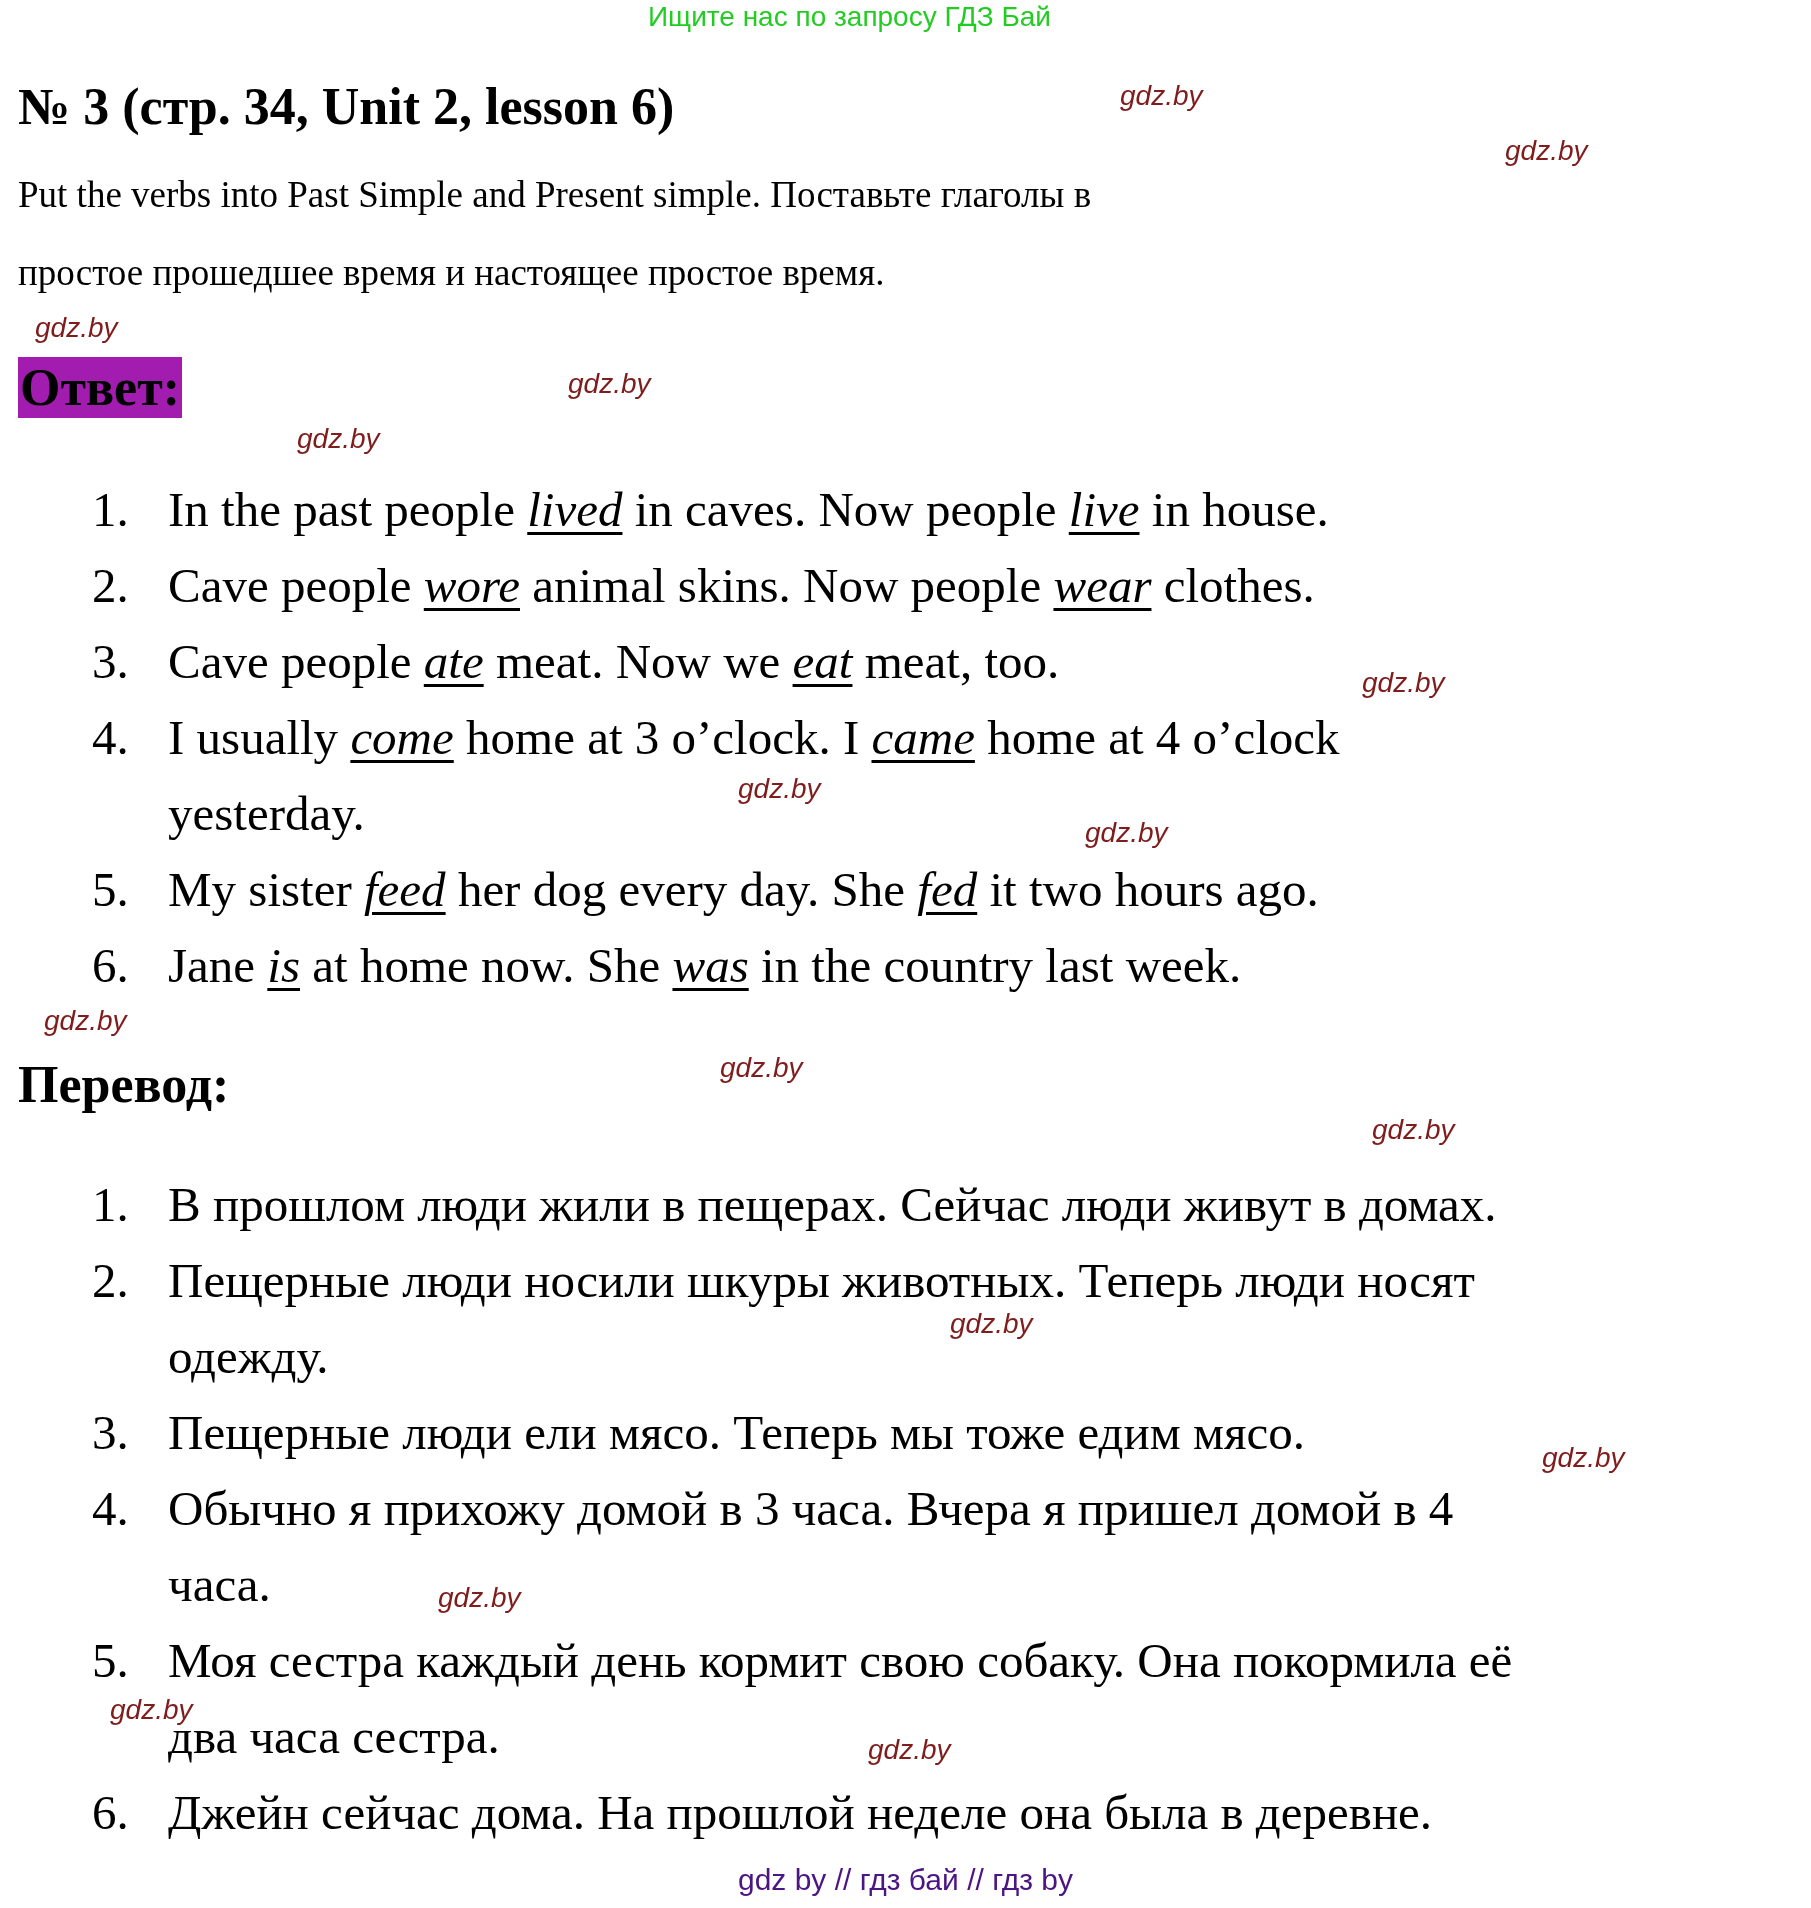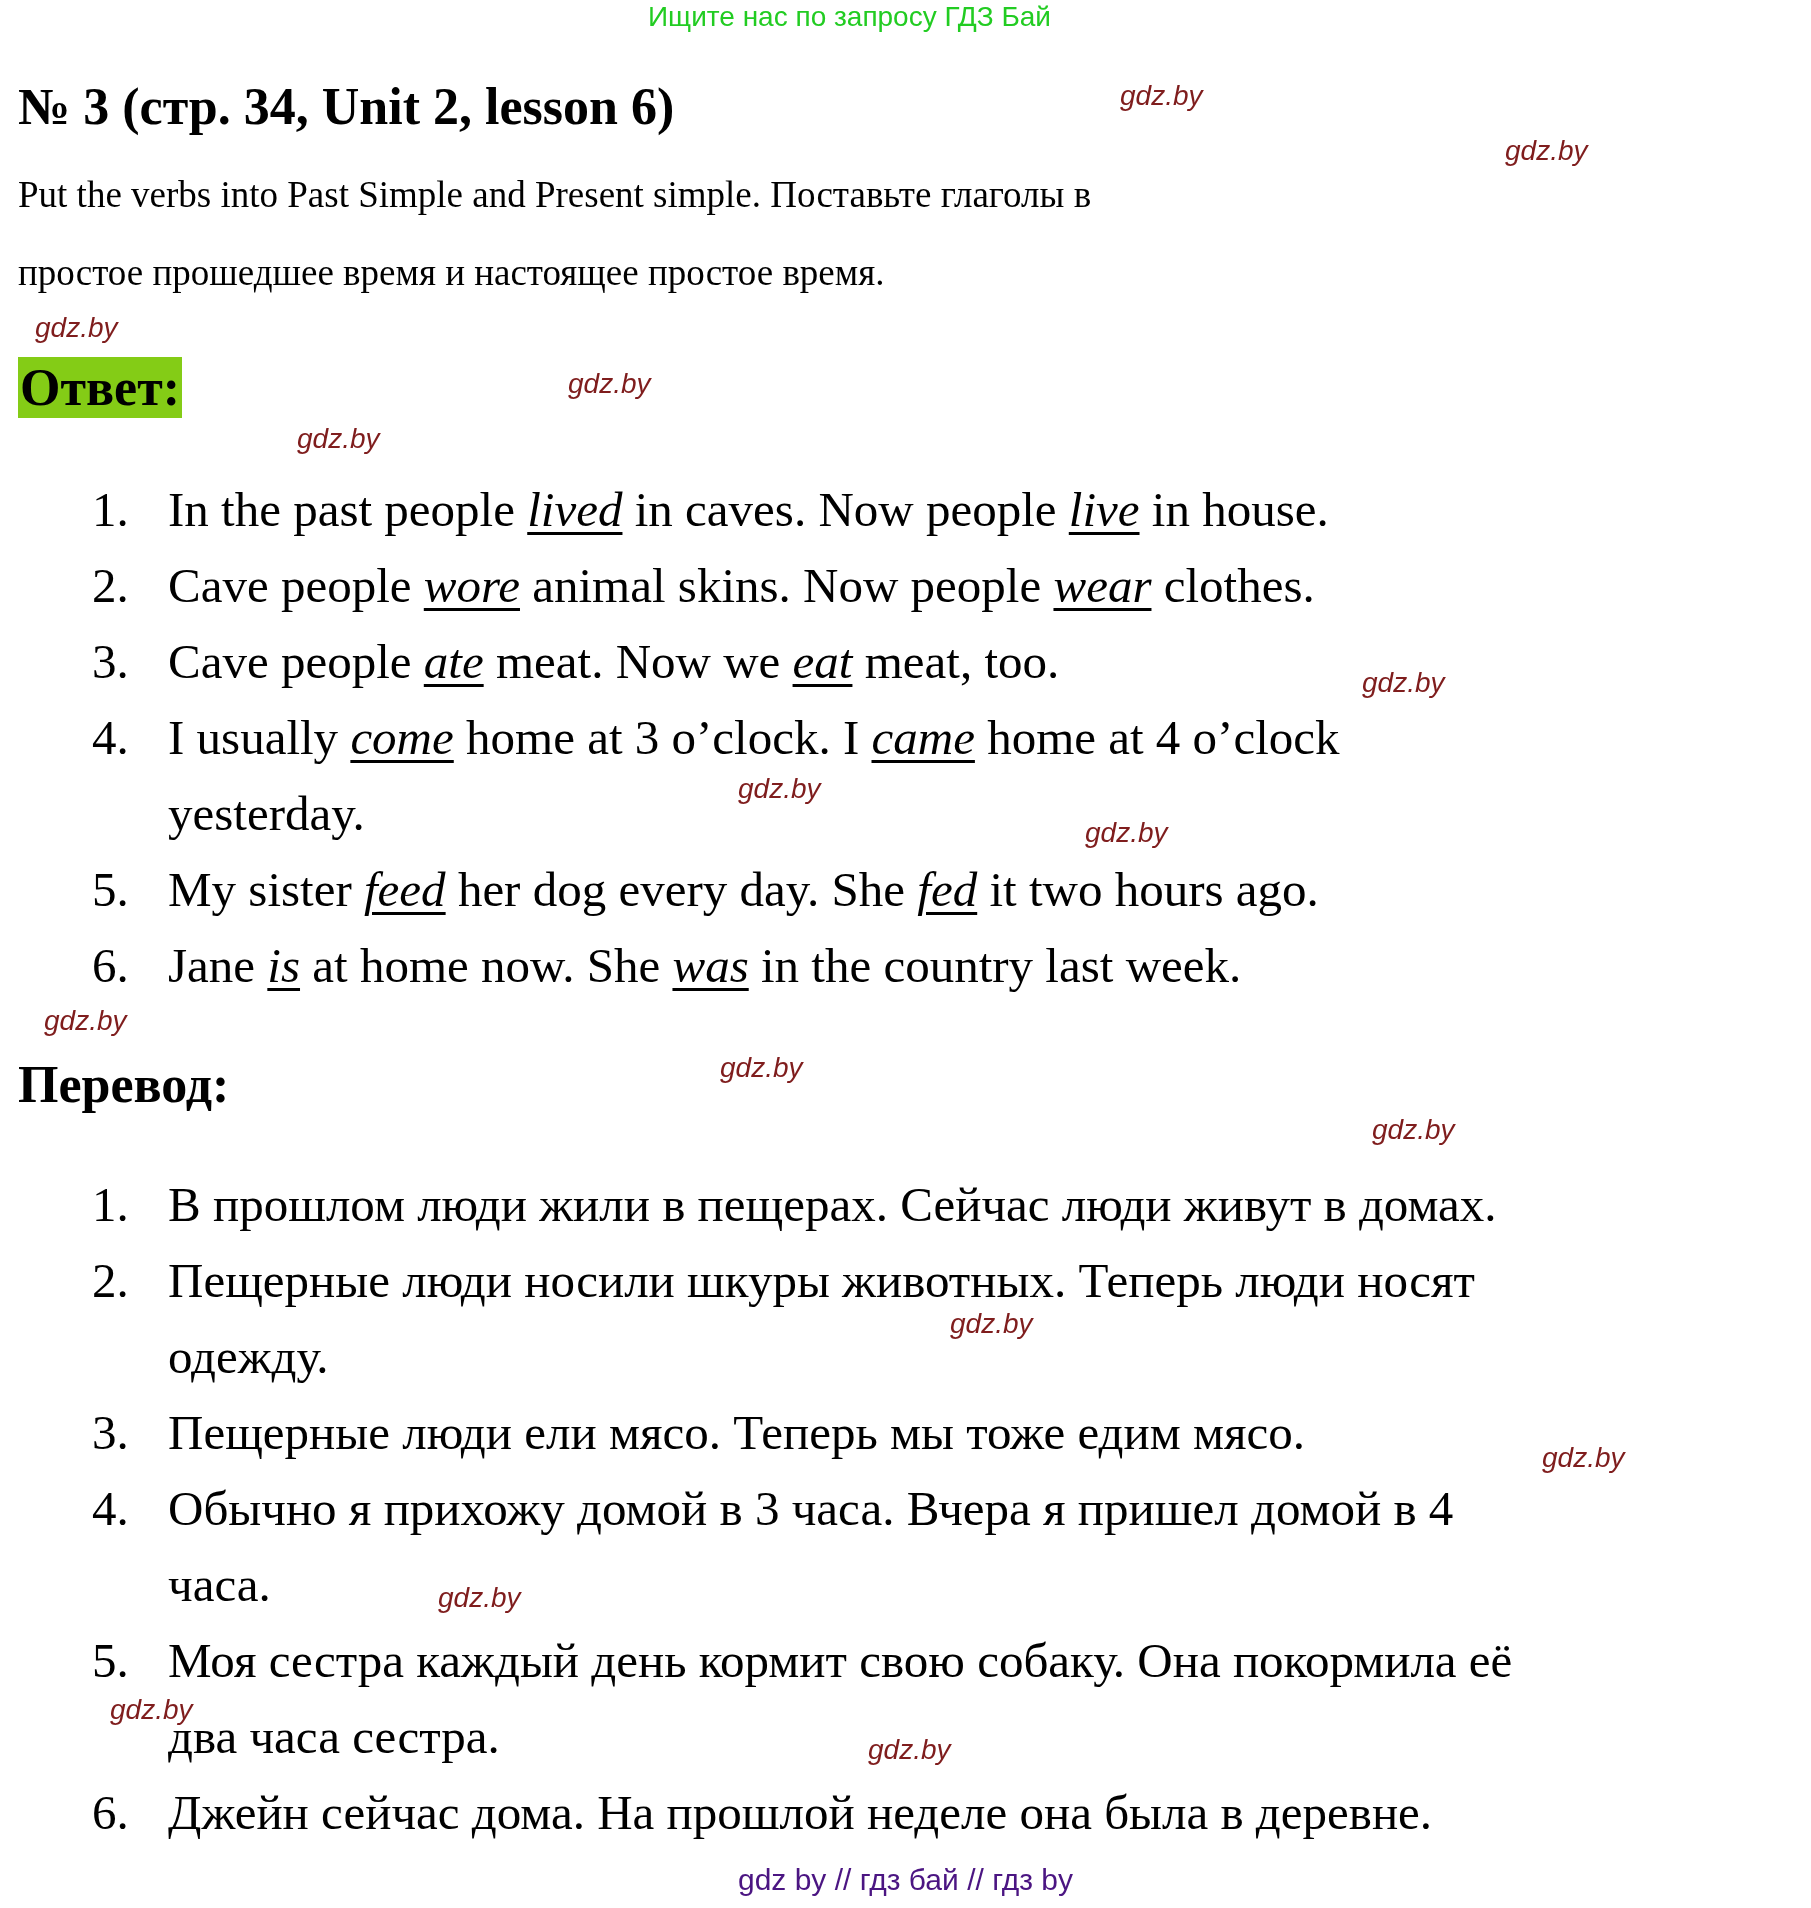--- a/index.html
+++ b/index.html
@@ -4,21 +4,21 @@
 <style>
   html, body { margin: 0; padding: 0; background: #ffffff; }
   body { width: 1811px; height: 1908px; position: relative; overflow: hidden;
          font-family: "Liberation Serif", serif; color: #000; }
   .abs { position: absolute; white-space: nowrap; }
   .top-banner { left: 0; width: 1699px; top: 0; text-align: center;
     font-family: "Liberation Sans", sans-serif; font-size: 28px; line-height: 34px; }
   .title { left: 18px; top: 50px; font-weight: bold; font-size: 52px; line-height: 64px; margin-top: 25px; }
   .instr { left: 18px; font-size: 37px; line-height: 60px; }
   .heading { left: 18px; font-weight: bold; font-size: 52px; line-height: 60px; }
-  .answer-hl { background: #84cc16; padding: 2px 2px; }
+  .answer-hl { background: #a21caf; padding: 2px 2px; }
   .wm { font-family: "Liberation Sans", sans-serif; font-size: 28px; line-height: 32px; color: #7f1d1d; font-style: italic; }
   .item { left: 0; font-size: 49px; line-height: 60px; }
   .num { position: absolute; left: 92px; }
   .txt { position: absolute; left: 168px; }
   .u { text-decoration: underline; text-decoration-thickness: 3px; text-underline-offset: 6px; font-style: italic; }
   .footer { left: 0; width: 1811px; top: 1862px; text-align: center;
     font-family: "Liberation Sans", sans-serif; font-size: 30px; line-height: 36px; }
 </style>
 </head>
 <body>

